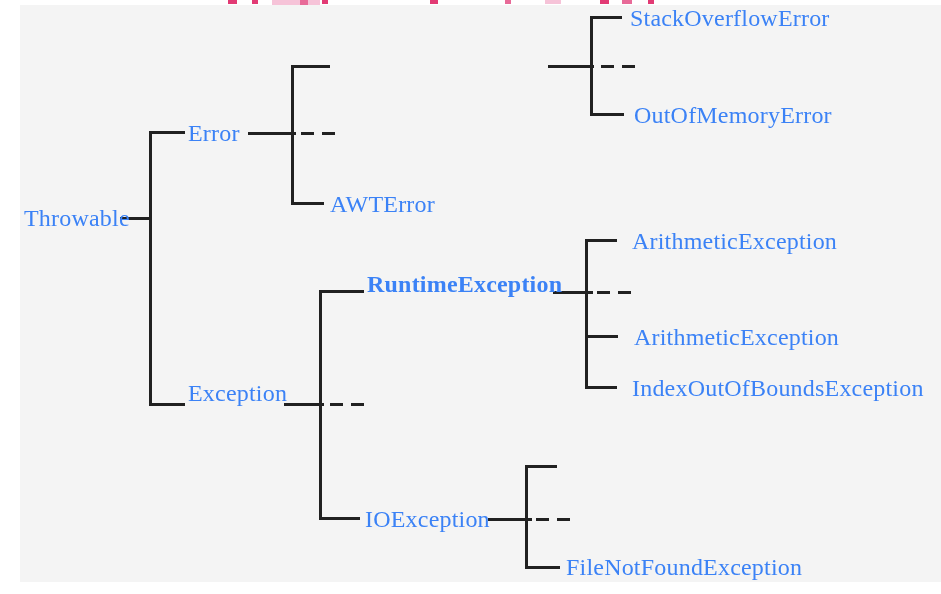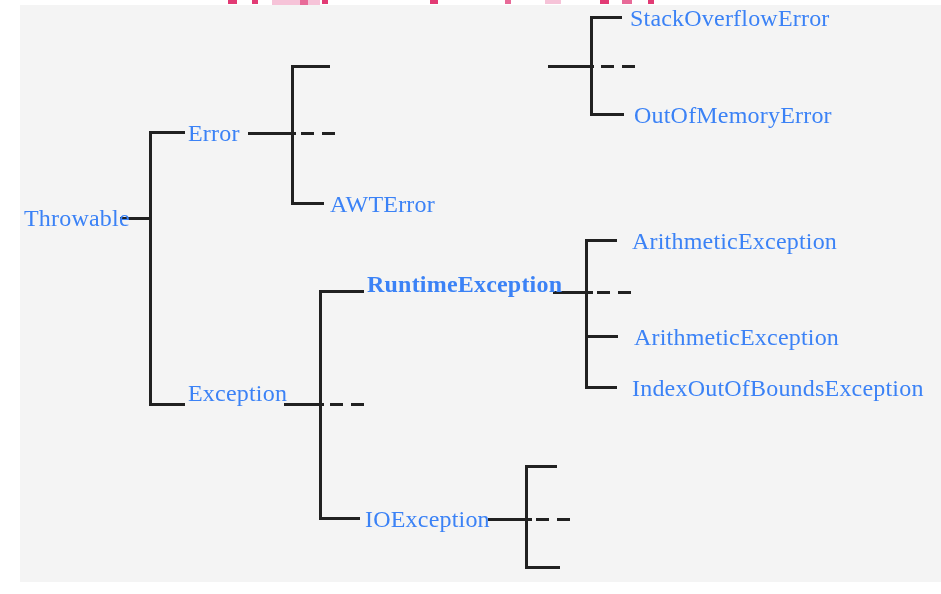--- a/index.html
+++ b/index.html
@@ -94,14 +94,15 @@
   <div class="node" style="left:188px;top:133px;">Error</div>
   <div class="node" style="left:630px;top:18px;">StackOverflowError</div>
   <div class="node" style="left:330px;top:204px;">AWTError</div>
   <div class="node" style="left:634px;top:115px;">OutOfMemoryError</div>
   <div class="node" style="left:188px;top:393px;">Exception</div>
   <div class="node" style="left:367px;top:284px;font-weight:bold;">RuntimeException</div>
   <div class="node" style="left:632px;top:241px;">ArithmeticException</div>
   <div class="node" style="left:634px;top:337px;">ArithmeticException</div>
   <div class="node" style="left:632px;top:388px;">IndexOutOfBoundsException</div>
   <div class="node" style="left:365px;top:519px;">IOException</div>
+  <div class="node" style="left:566px;top:567px;">FileNotFoundException</div>
 
 </div>
 
 </body></html>

